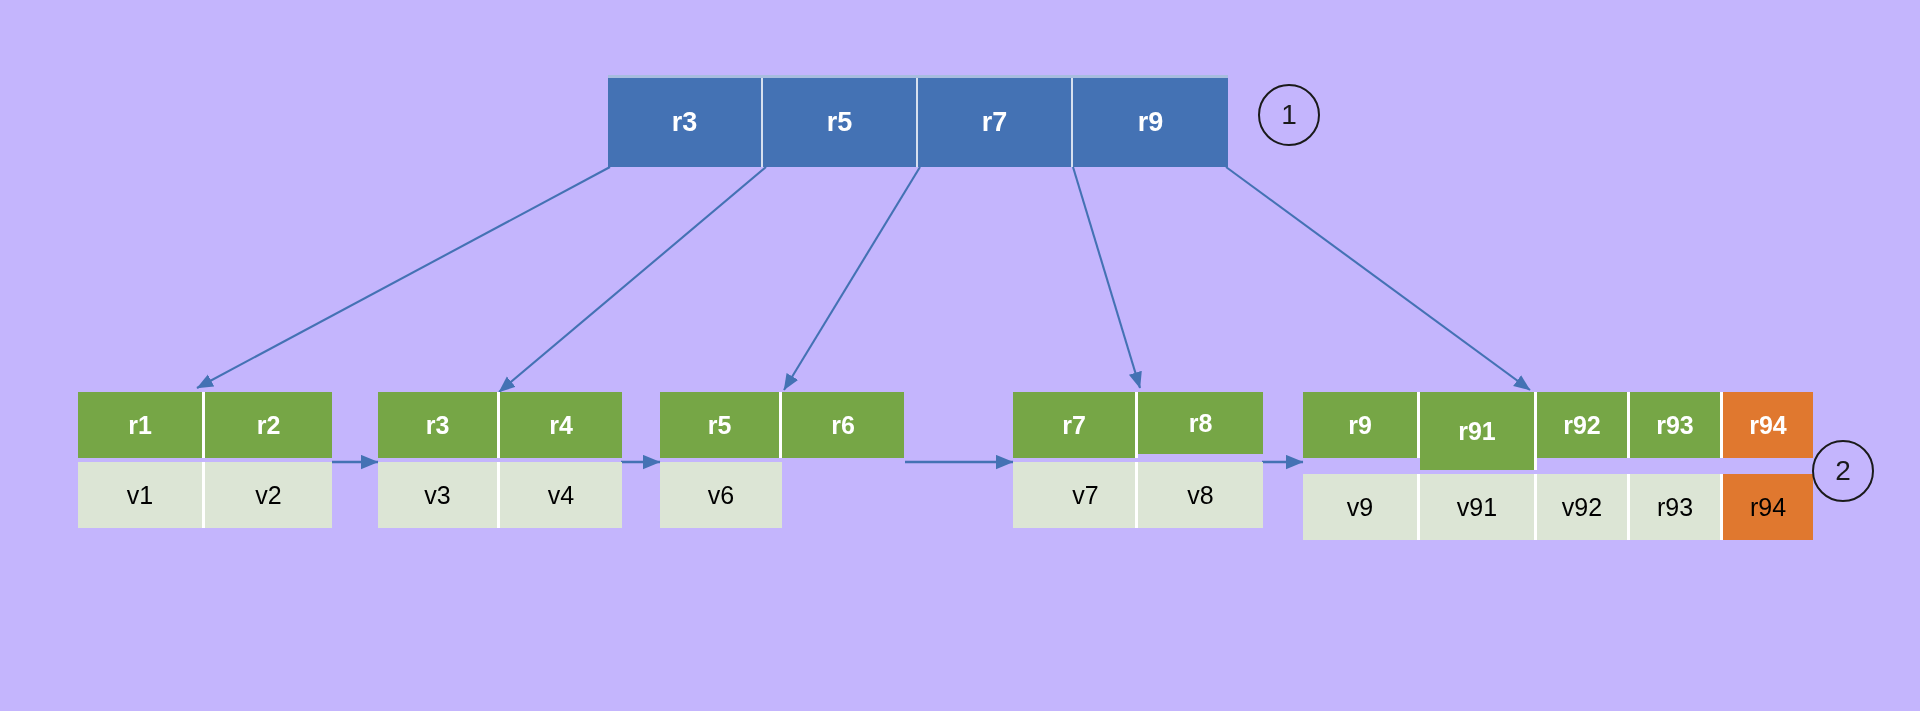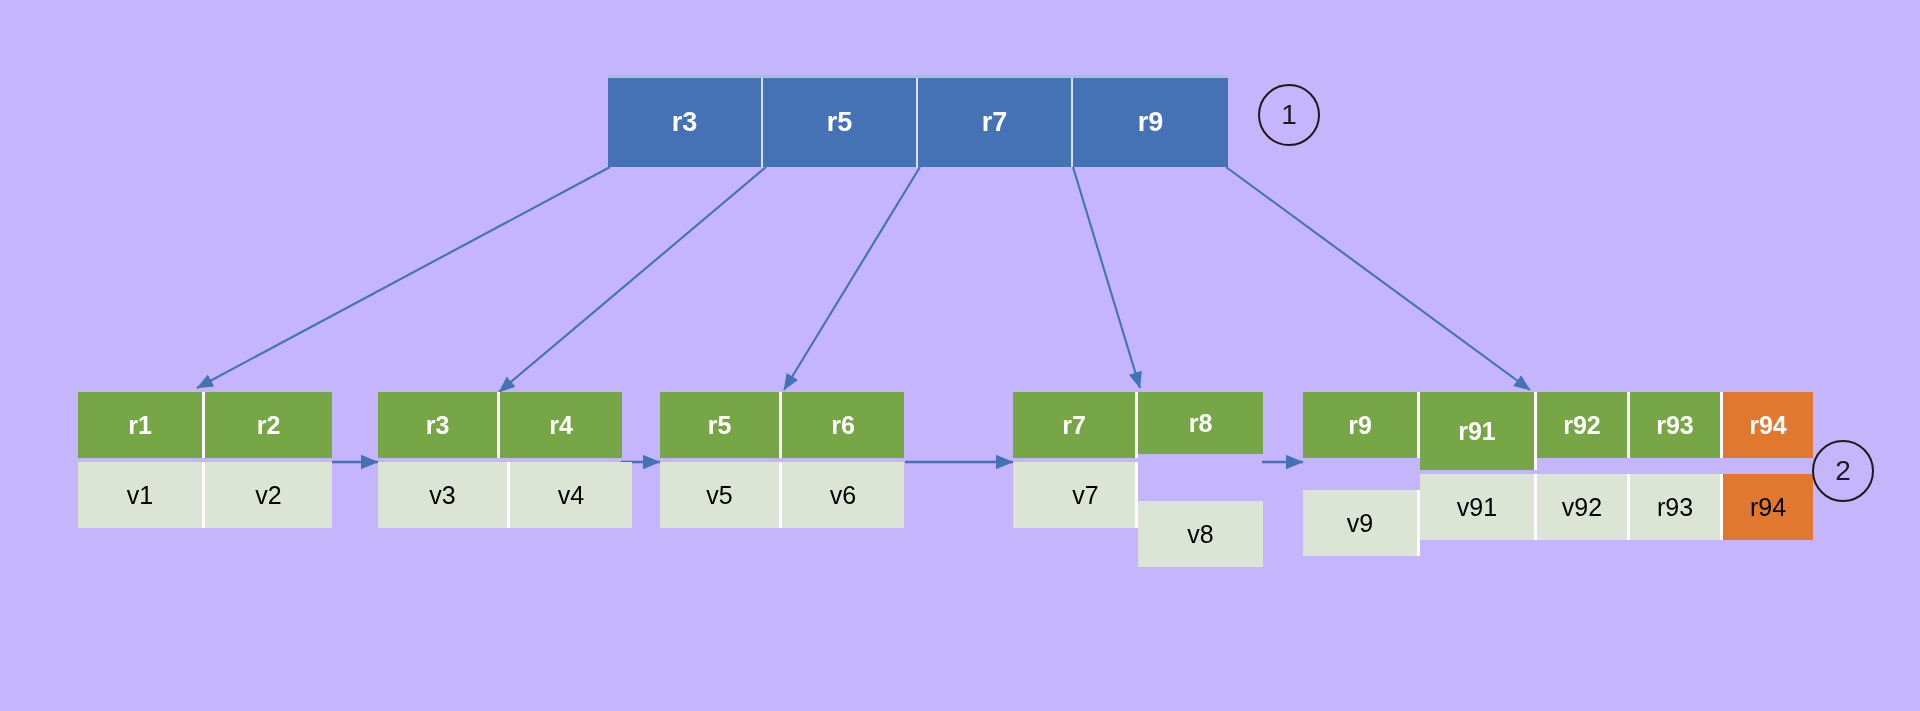--- a/index.html
+++ b/index.html
@@ -177,62 +177,59 @@
   <div class="leaf-node" style="left:378px; top:392px;">
     <div class="leaf-row keys">
       <div class="leaf-cell key" style="width:122px;height:66px;">
         <span>r3</span>
       </div>
       <div class="leaf-cell key" style="width:122px;height:66px;">
         <span>r4</span>
       </div>
     </div>
     <div class="leaf-row values">
-      <div class="leaf-cell val" style="width:132px;height:66px;">
+      <div class="leaf-cell val" style="width:122px;height:66px;">
         <span>v3</span>
       </div>
       <div class="leaf-cell val" style="width:122px;height:66px;">
         <span>v4</span>
       </div>
     </div>
   </div>
 
   <div class="leaf-node" style="left:660px; top:392px;">
     <div class="leaf-row keys">
       <div class="leaf-cell key" style="width:122px;height:66px;">
         <span>r5</span>
       </div>
       <div class="leaf-cell key" style="width:122px;height:66px;">
         <span>r6</span>
       </div>
     </div>
     <div class="leaf-row values">
       <div class="leaf-cell val" style="width:122px;height:66px;">
-        <span>v5</span>
-      </div>
-      <div class="leaf-cell val" style="width:122px;height:66px;">
         <span>v6</span>
       </div>
     </div>
   </div>
 
   <div class="leaf-node" style="left:1013px; top:392px;">
     <div class="leaf-row keys">
       <div class="leaf-cell key" style="width:125px;height:66px;">
         <span>r7</span>
       </div>
       <div class="leaf-cell key" style="width:125px;height:62px;">
         <span>r8</span>
       </div>
     </div>
     <div class="leaf-row values">
       <div class="leaf-cell val" style="width:125px;height:66px;padding-left:23px;">
         <span>v7</span>
       </div>
-      <div class="leaf-cell val" style="width:125px;height:66px;margin-top:39px;">
+      <div class="leaf-cell val" style="width:125px;height:66px;">
         <span>v8</span>
       </div>
     </div>
   </div>
 
   <div class="leaf-node" style="left:1303px; top:392px;">
     <div class="leaf-row keys">
       <div class="leaf-cell key" style="width:117px;height:66px;">
         <span>r9</span>
       </div>
@@ -243,21 +240,21 @@
         <span>r92</span>
       </div>
       <div class="leaf-cell key" style="width:93px;height:66px;">
         <span>r93</span>
       </div>
       <div class="leaf-cell key highlight-key" style="width:90px;height:66px;">
         <span>r94</span>
       </div>
     </div>
     <div class="leaf-row values">
-      <div class="leaf-cell val" style="width:117px;height:66px;margin-top:16px;">
+      <div class="leaf-cell val" style="width:117px;height:66px;">
         <span>v9</span>
       </div>
       <div class="leaf-cell val" style="width:117px;height:66px;">
         <span>v91</span>
       </div>
       <div class="leaf-cell val" style="width:93px;height:66px;justify-content:center;">
         <span>v92</span>
       </div>
       <div class="leaf-cell val" style="width:93px;height:66px;">
         <span>r93</span>

